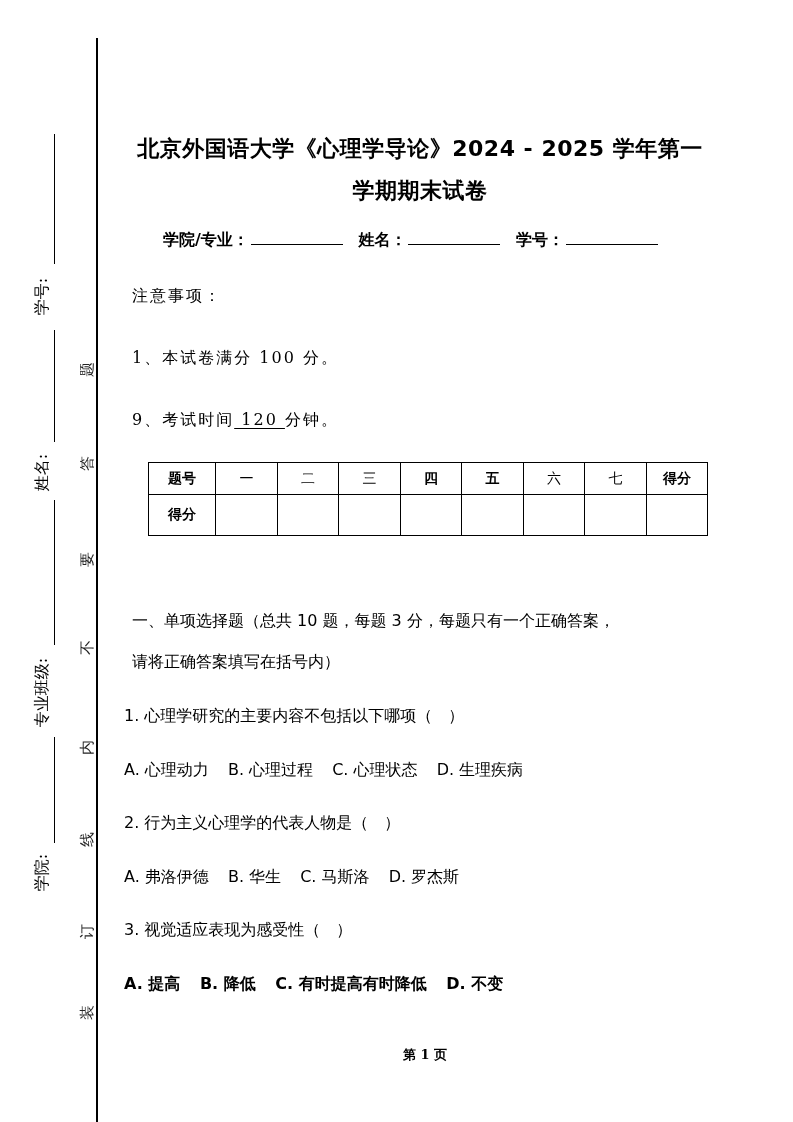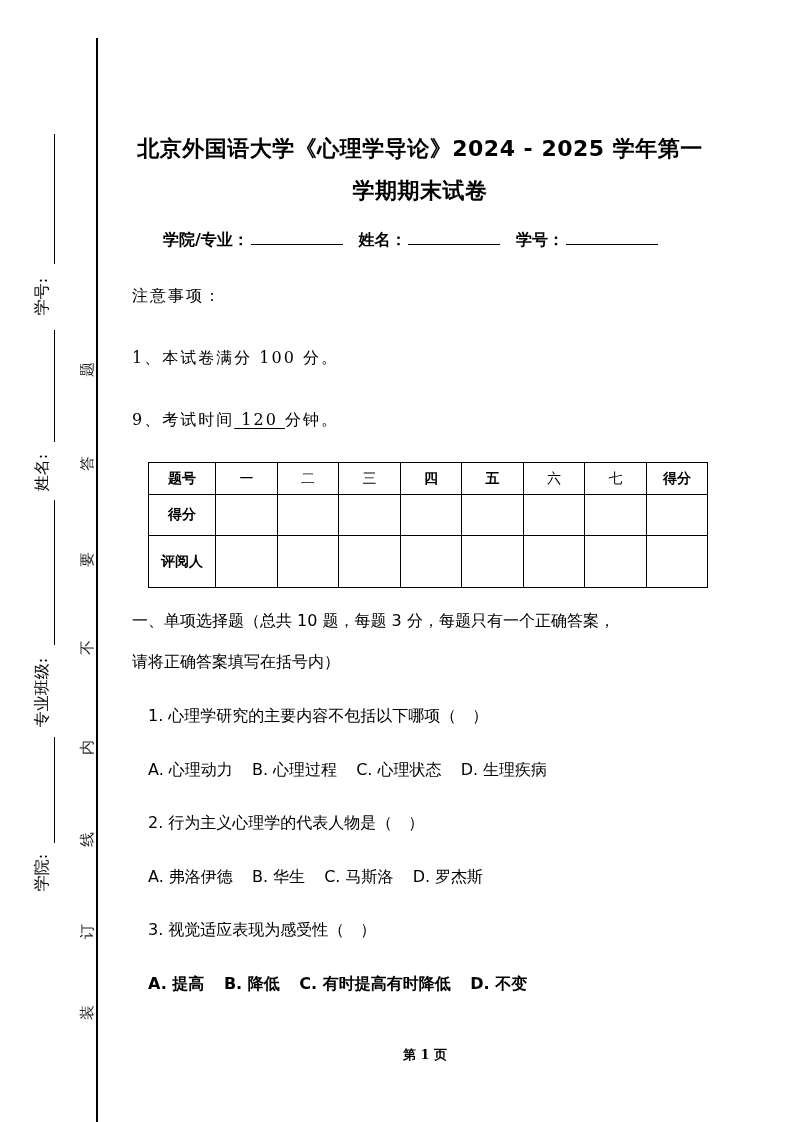--- a/index.html
+++ b/index.html
@@ -8,21 +8,21 @@
   .side-label { position:absolute; transform:rotate(-90deg); transform-origin:center center; white-space:nowrap; font-family:"DejaVu Serif", serif; font-size:16px; }
   .side-word { position:absolute; transform:rotate(-90deg); font-family:"DejaVu Serif", serif; font-size:15px; color:#222; }
   .title { position:absolute; left:120px; width:600px; text-align:center; font-weight:bold; font-size:22px; letter-spacing:0.5px; }
   .info { position:absolute; top:230px; left:163px; font-weight:bold; font-size:16px; white-space:nowrap; }
   .info .blank { display:inline-block; width:92px; border-bottom:1.3px solid #000; margin:0 10px 0 2px; height:14px; vertical-align:baseline; }
   .notice { position:absolute; left:132px; font-size:16px; letter-spacing:2px; font-family:"DejaVu Serif", serif; }
   .under { text-decoration:underline; text-underline-offset:3px; }
   table.score { position:absolute; left:148px; top:462px; width:560px; border-collapse:collapse; }
   table.score td { border:1.2px solid #000; text-align:center; font-size:14px; font-weight:bold; padding:0; }
   table.score td.num { font-weight:normal; font-family:"DejaVu Serif", serif; }
-  .q { position:absolute; left:148px; font-size:16px; white-space:nowrap;text-align:center; }
+  .q { position:absolute; left:124px; font-size:16px; white-space:nowrap;text-align:center; }
   .section { position:absolute; left:132px; font-size:16px; white-space:nowrap; }
   .opt { margin-right:14px; }
   .footer { position:absolute; top:1046px; left:0; width:850px; text-align:center; font-size:13px; font-weight:bold; font-family:"DejaVu Serif", serif; }
 </style>
 </head>
 <body>
 
 <div class="vline" style="left:96px; top:38px; height:1084px;"></div>
 
 <div class="vline" style="left:54px; top:134px; height:130px; width:1.2px;"></div>
@@ -75,31 +75,20 @@
     <td>得分</td>
     <td></td>
         <td></td>
         <td></td>
         <td></td>
         <td></td>
         <td></td>
         <td></td>
         <td></td>
   </tr>
-  <tr style="height:52px;">
-    <td>评阅人</td>
-    <td></td>
-        <td></td>
-        <td></td>
-        <td></td>
-        <td></td>
-        <td></td>
-        <td></td>
-        <td></td>
-  </tr>
 </tbody>
   </table>
 
 <div class="section" style="top:611px;">一、单项选择题（总共 10 题，每题 3 分，每题只有一个正确答案，</div>
 <div class="section" style="top:652px;">请将正确答案填写在括号内）</div>
 
 <div class="q" style="top:706px;">1. 心理学研究的主要内容不包括以下哪项（　）</div>
 <div class="q" style="top:760px;">
   <span class="opt">A. 心理动力</span>
   <span class="opt">B. 心理过程</span>

